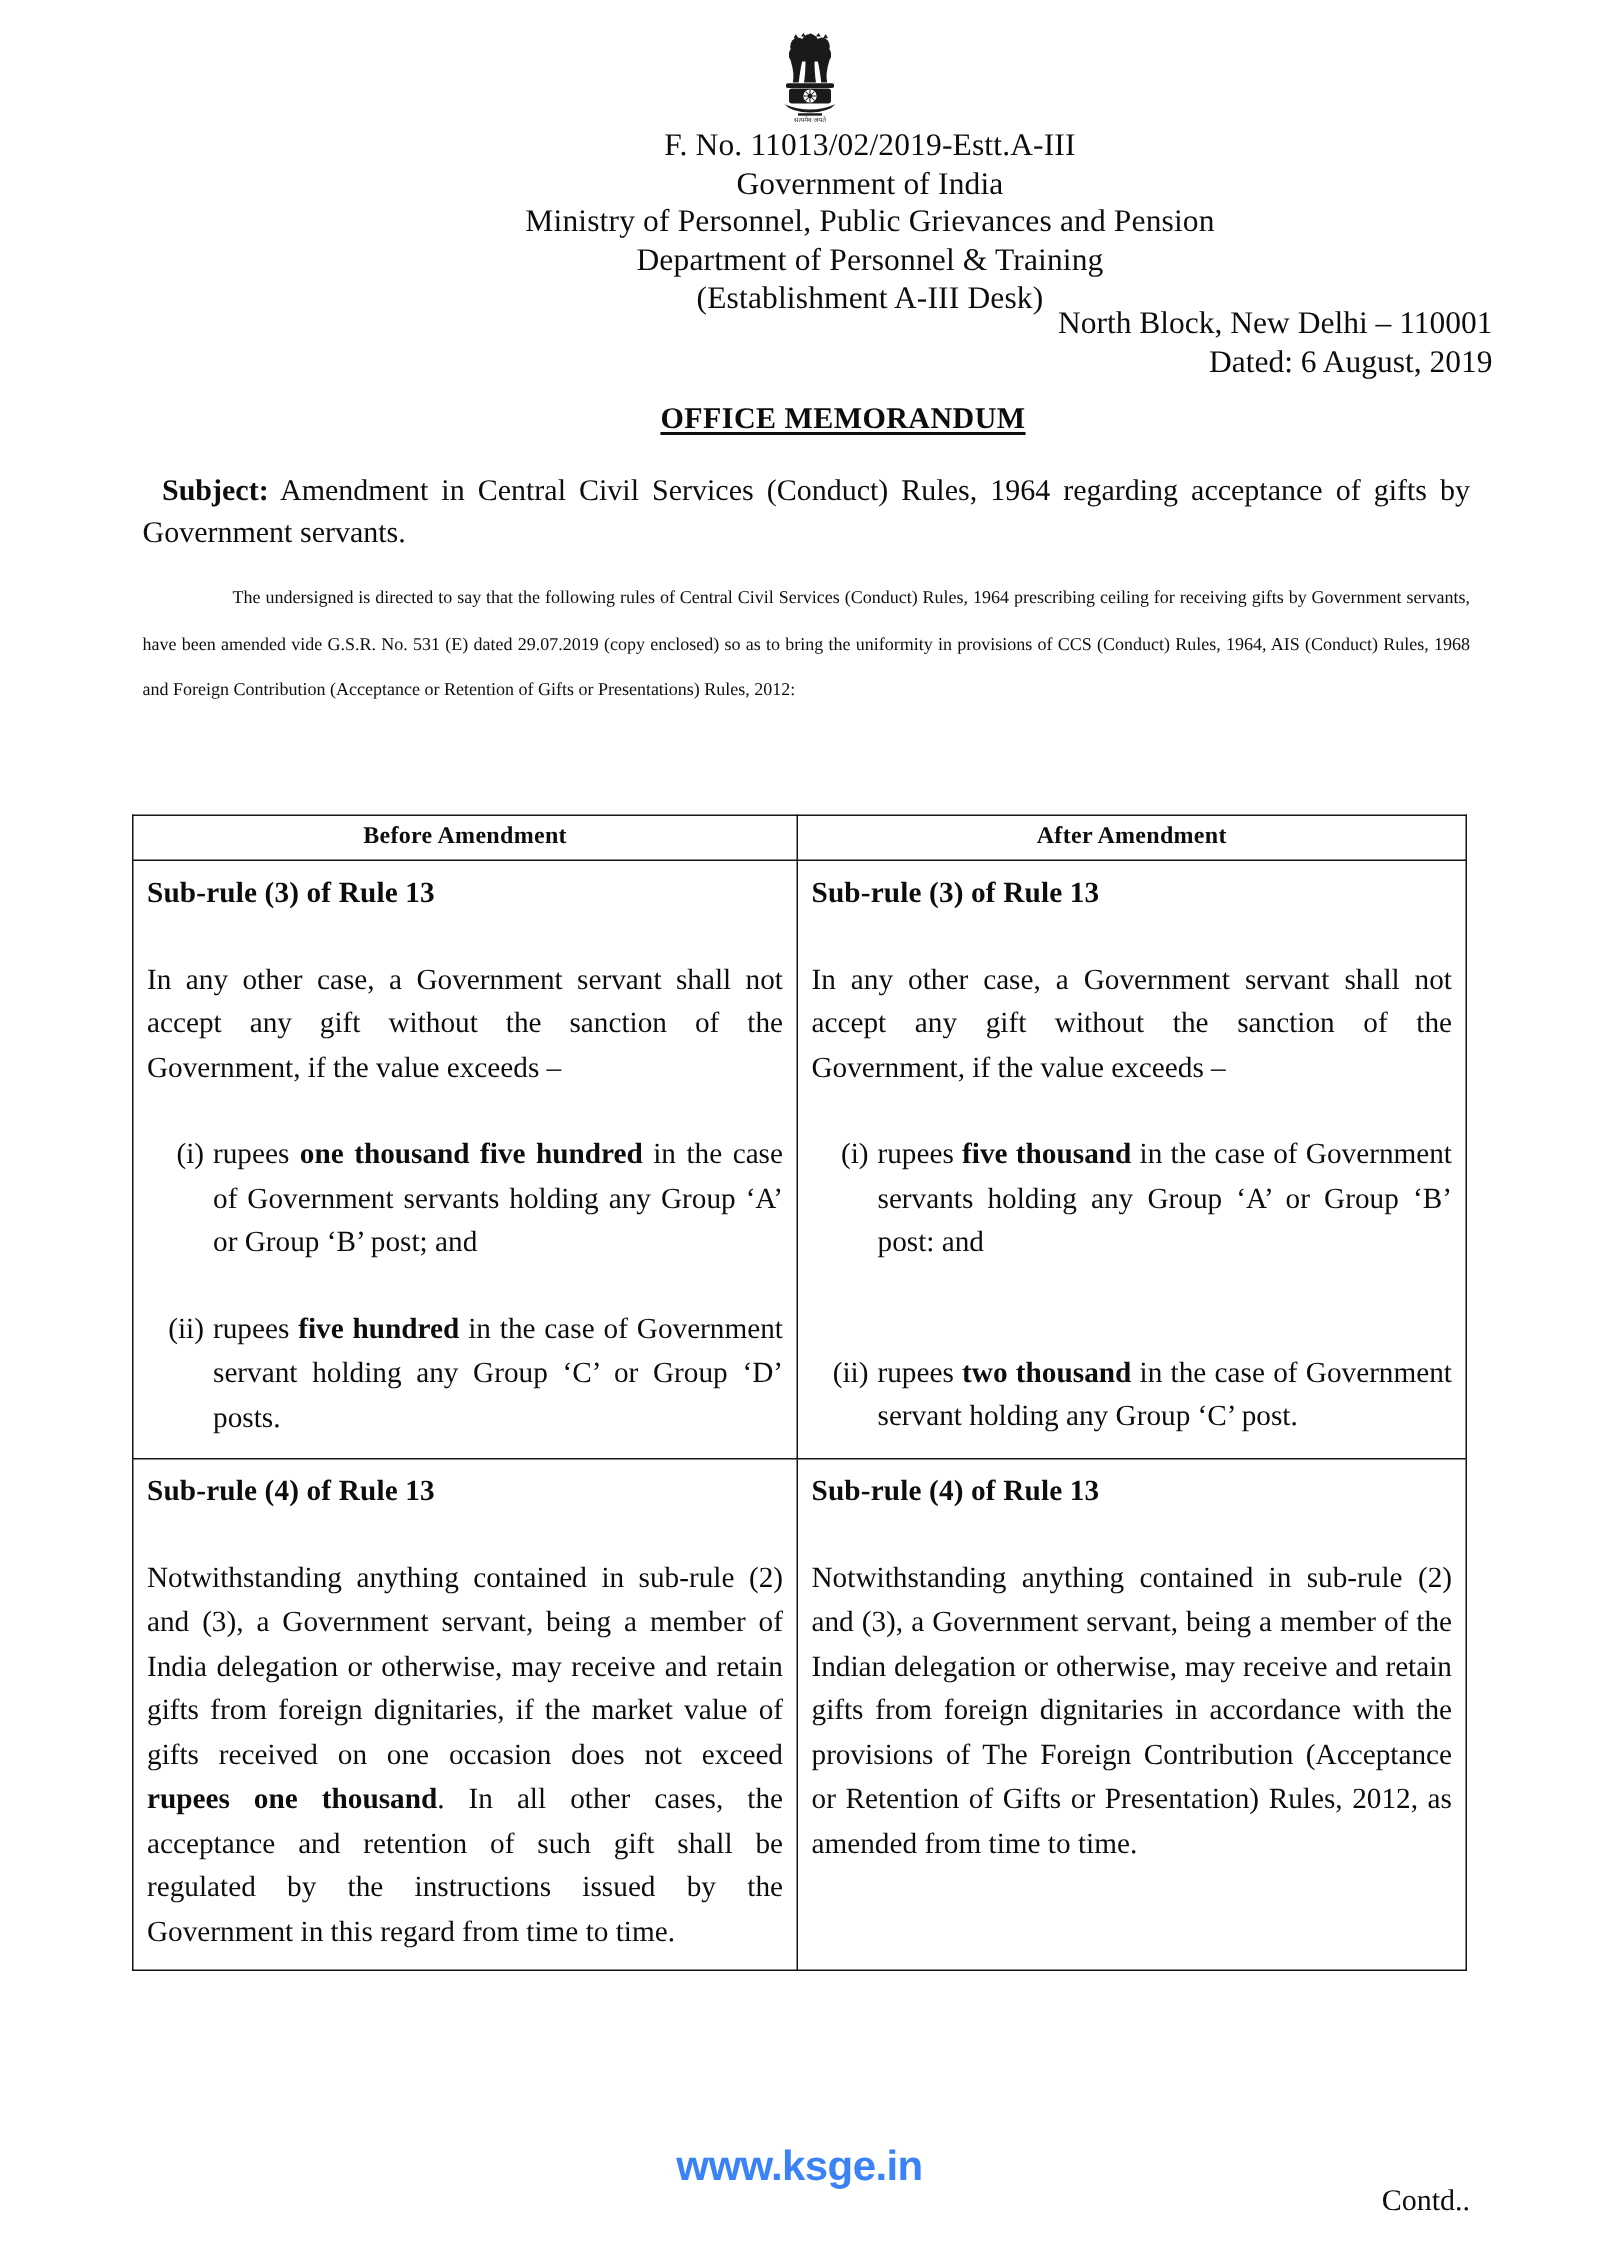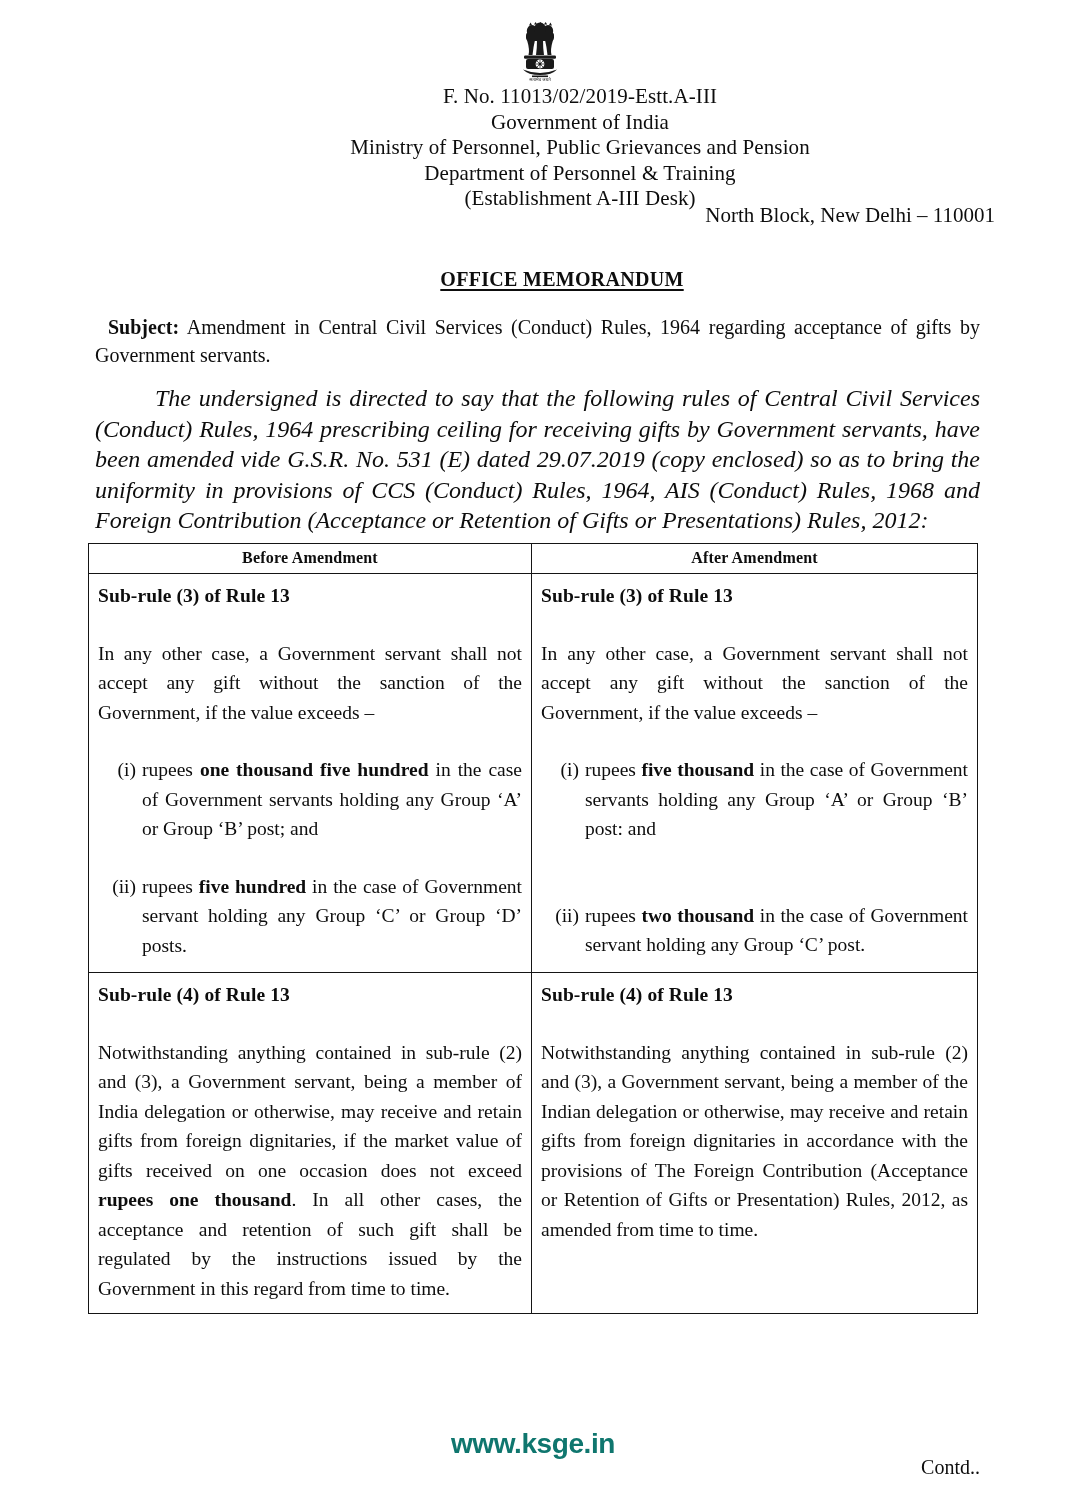--- a/index.html
+++ b/index.html
@@ -88,26 +88,25 @@
     text-align: justify;
     text-justify: inter-word;
   }
   .subject b { font-weight: bold; margin-left: 13px; }
 
   .para {
     position: absolute;
     top: 383px;
     left: 95px;
     width: 885px;
-    font-size: 24px;
+    font-size: 12px;
     line-height: 30.5px;
     text-align: justify;
     text-justify: inter-word;
     text-indent: 60px;
-    font-style: italic;
   }
 
   
   .cmp-table {
     position: absolute;
     top: 543px;
     left: 88px;
     width: 890px;
     border-collapse: collapse;
     table-layout: fixed;
@@ -175,21 +174,21 @@
     top: 1428px;
     left: 0;
     width: 1080px;
     text-align: center;
     padding-right: 14px;
     box-sizing: border-box;
     font-family: "Liberation Sans", "DejaVu Sans", sans-serif;
     font-size: 28px;
     font-weight: bold;
     letter-spacing: -0.4px;
-    color: #0f766e;
+    color: #3b82f6;
   }
 </style>
 </head>
 <body>
 
 <div id="page">
 
   <div class="emblem-wrap">
     <span class="emblem">
       <svg viewBox="0 0 46 60" width="46" height="60" aria-hidden="true">
@@ -233,20 +232,21 @@
   <div class="header">
     <div>F. No. 11013/02/2019-Estt.A-III</div>
     <div>Government of India</div>
     <div>Ministry of Personnel, Public Grievances and Pension</div>
     <div>Department of Personnel &amp; Training</div>
     <div>(Establishment A-III Desk)</div>
   </div>
 
   <div class="addr">
     <div>North Block, New Delhi – 110001</div>
+    <div>Dated: 6 August, 2019</div>
   </div>
 
   <div class="om-title">
     <span>OFFICE MEMORANDUM</span>
   </div>
 
   <div class="subject">
     <b>Subject:</b>
     <span>Amendment in Central Civil Services (Conduct) Rules, 1964 regarding acceptance of gifts by Government servants.</span>
   </div>

